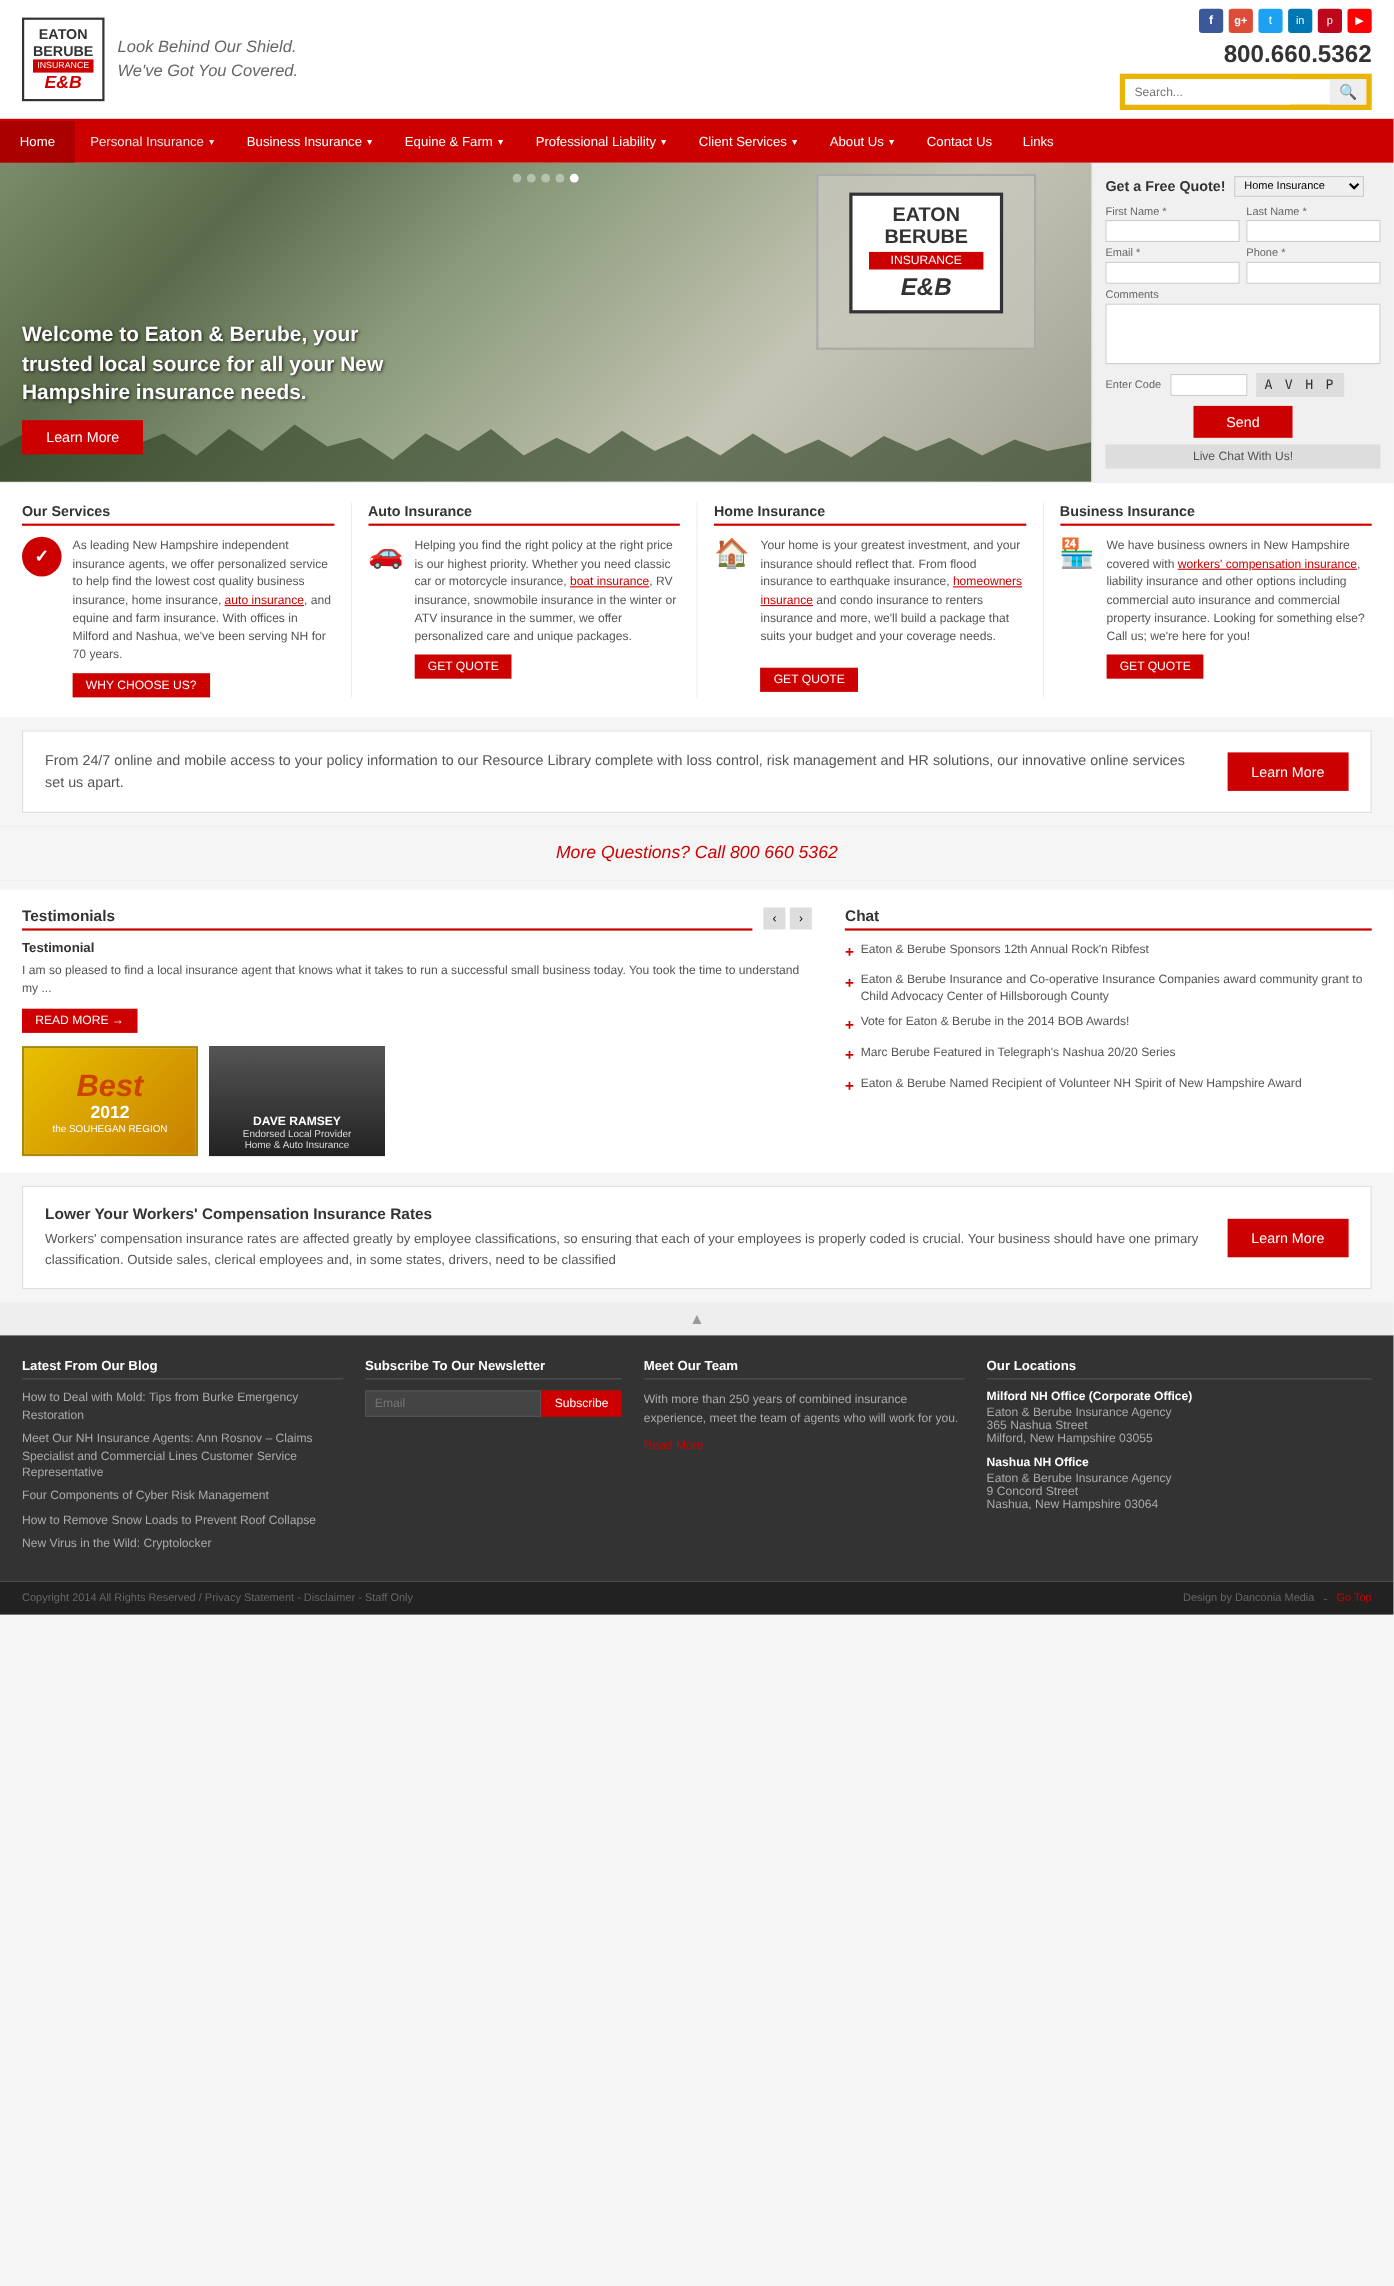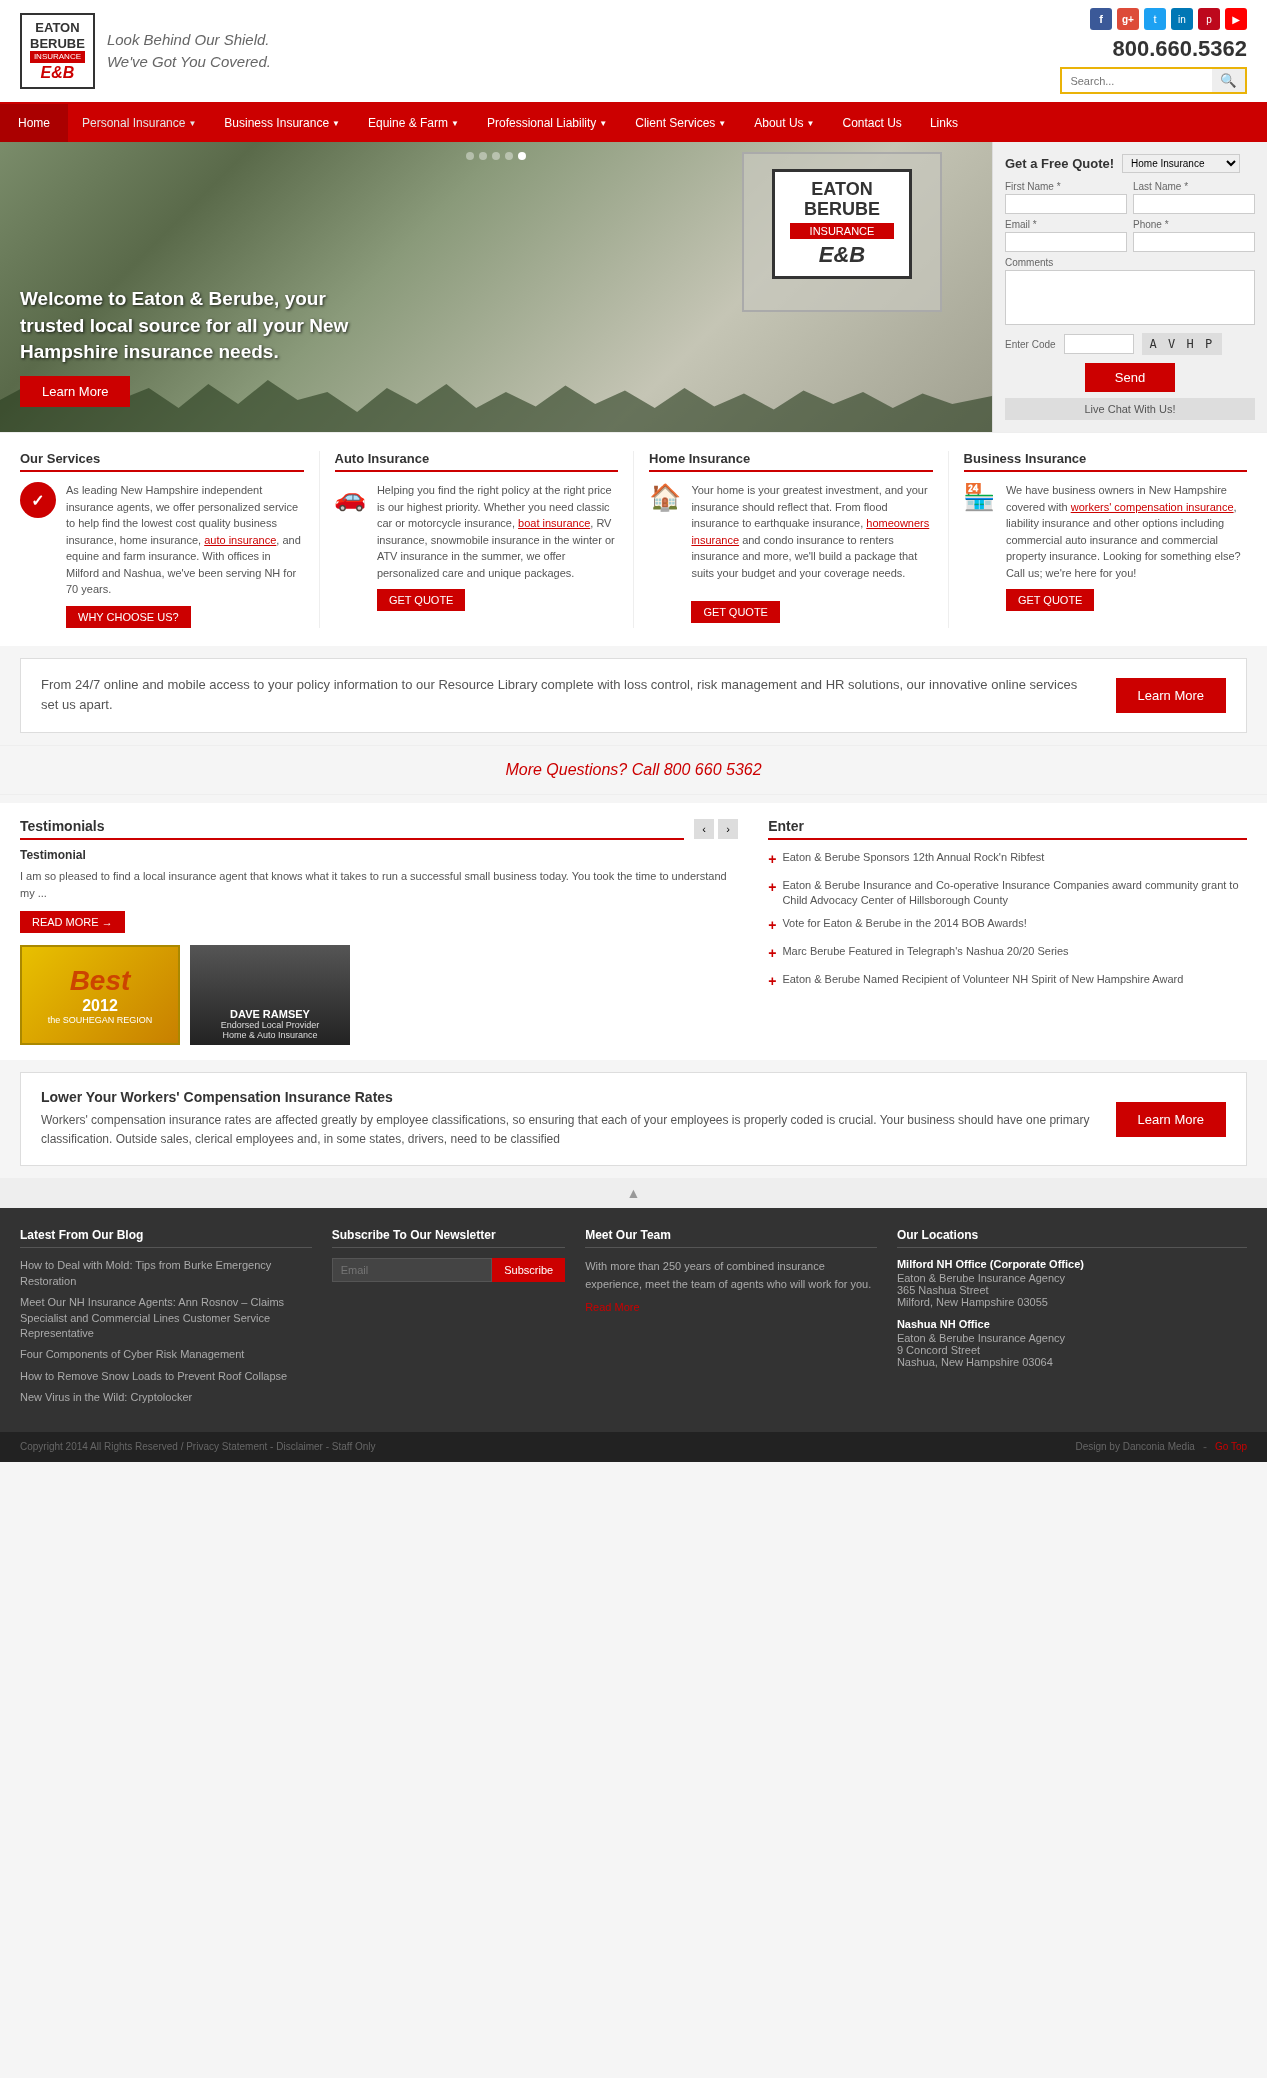--- a/index.html
+++ b/index.html
@@ -24,21 +24,21 @@
   <div style="text-align:right;">
     <div style="display:flex; gap:5px; justify-content:flex-end; margin-bottom:6px;">
       <div style="width:22px;height:22px;background:#3b5998;border-radius:3px;display:flex;align-items:center;justify-content:center;color:#fff;font-size:11px;font-weight:bold;cursor:pointer;">f</div>
       <div style="width:22px;height:22px;background:#dd4b39;border-radius:3px;display:flex;align-items:center;justify-content:center;color:#fff;font-size:10px;font-weight:bold;cursor:pointer;">g+</div>
       <div style="width:22px;height:22px;background:#1da1f2;border-radius:3px;display:flex;align-items:center;justify-content:center;color:#fff;font-size:11px;cursor:pointer;">t</div>
       <div style="width:22px;height:22px;background:#0077b5;border-radius:3px;display:flex;align-items:center;justify-content:center;color:#fff;font-size:10px;cursor:pointer;">in</div>
       <div style="width:22px;height:22px;background:#bd081c;border-radius:3px;display:flex;align-items:center;justify-content:center;color:#fff;font-size:10px;cursor:pointer;">p</div>
       <div style="width:22px;height:22px;background:#ff0000;border-radius:3px;display:flex;align-items:center;justify-content:center;color:#fff;font-size:10px;cursor:pointer;">▶</div>
     </div>
     <div style="font-size:22px;font-weight:bold;color:#333;margin-bottom:5px;">800.660.5362</div>
-    <div style="display:flex;border:2px solid #eab308;">
+    <div style="display:flex;border:5px solid #eab308;gap:36px;">
       <input type="text" style="padding: 4px 8px; border: none; outline: none; font-size: 11px; width: 150px;" placeholder="Search...">
       <button style="background:#eee;border:none;padding:4px 8px;cursor:pointer;">🔍</button>
     </div>
   </div>
 </div>
 
 <nav style="background:#cc0000;display:flex;align-items:center;">
   <div style="color:#fff;padding:12px 18px;font-size:12px;cursor:pointer;background:#aa0000;">Home</div>
   <div style="color:#e5e5e5;padding:12px 14px;font-size:12px;cursor:pointer;display:flex;align-items:center;gap:3px;">Personal Insurance <span style="font-size:8px;">▼</span></div>
   <div style="color:#fff;padding:12px 14px;font-size:12px;cursor:pointer;display:flex;align-items:center;gap:3px;">Business Insurance <span style="font-size:8px;">▼</span></div>
@@ -200,21 +200,21 @@
         <div style="position:relative;z-index:1;text-align:center;">
           <div style="font-size:11px;font-weight:bold;color:#fff;">DAVE RAMSEY</div>
           <div style="font-size:9px;color:#ddd;">Endorsed Local Provider</div>
           <div style="font-size:9px;color:#ddd;">Home &amp; Auto Insurance</div>
         </div>
       </div>
     </div>
   </div>
 
   <div style="flex:1;">
-    <div style="font-size:14px;font-weight:bold;border-bottom:2px solid #cc0000;padding-bottom:4px;margin-bottom:10px;">Enter</div>
+    <div style="font-size:14px;font-weight:bold;border-bottom:2px solid #cc0000;padding-bottom:4px;margin-bottom:10px;">Chat</div>
     <div style="display:flex;gap:6px;margin-bottom:8px;font-size:11px;color:#555;line-height:1.4;">
       <span style="color:#cc0000;font-weight:bold;flex-shrink:0;font-size:14px;">+</span>
       <span>Eaton &amp; Berube Sponsors 12th Annual Rock'n Ribfest</span>
     </div>
     <div style="display:flex;gap:6px;margin-bottom:8px;font-size:11px;color:#555;line-height:1.4;">
       <span style="color:#cc0000;font-weight:bold;flex-shrink:0;font-size:14px;">+</span>
       <span>Eaton &amp; Berube Insurance and Co-operative Insurance Companies award community grant to Child Advocacy Center of Hillsborough County</span>
     </div>
     <div style="display:flex;gap:6px;margin-bottom:8px;font-size:11px;color:#555;line-height:1.4;">
       <span style="color:#cc0000;font-weight:bold;flex-shrink:0;font-size:14px;">+</span>

